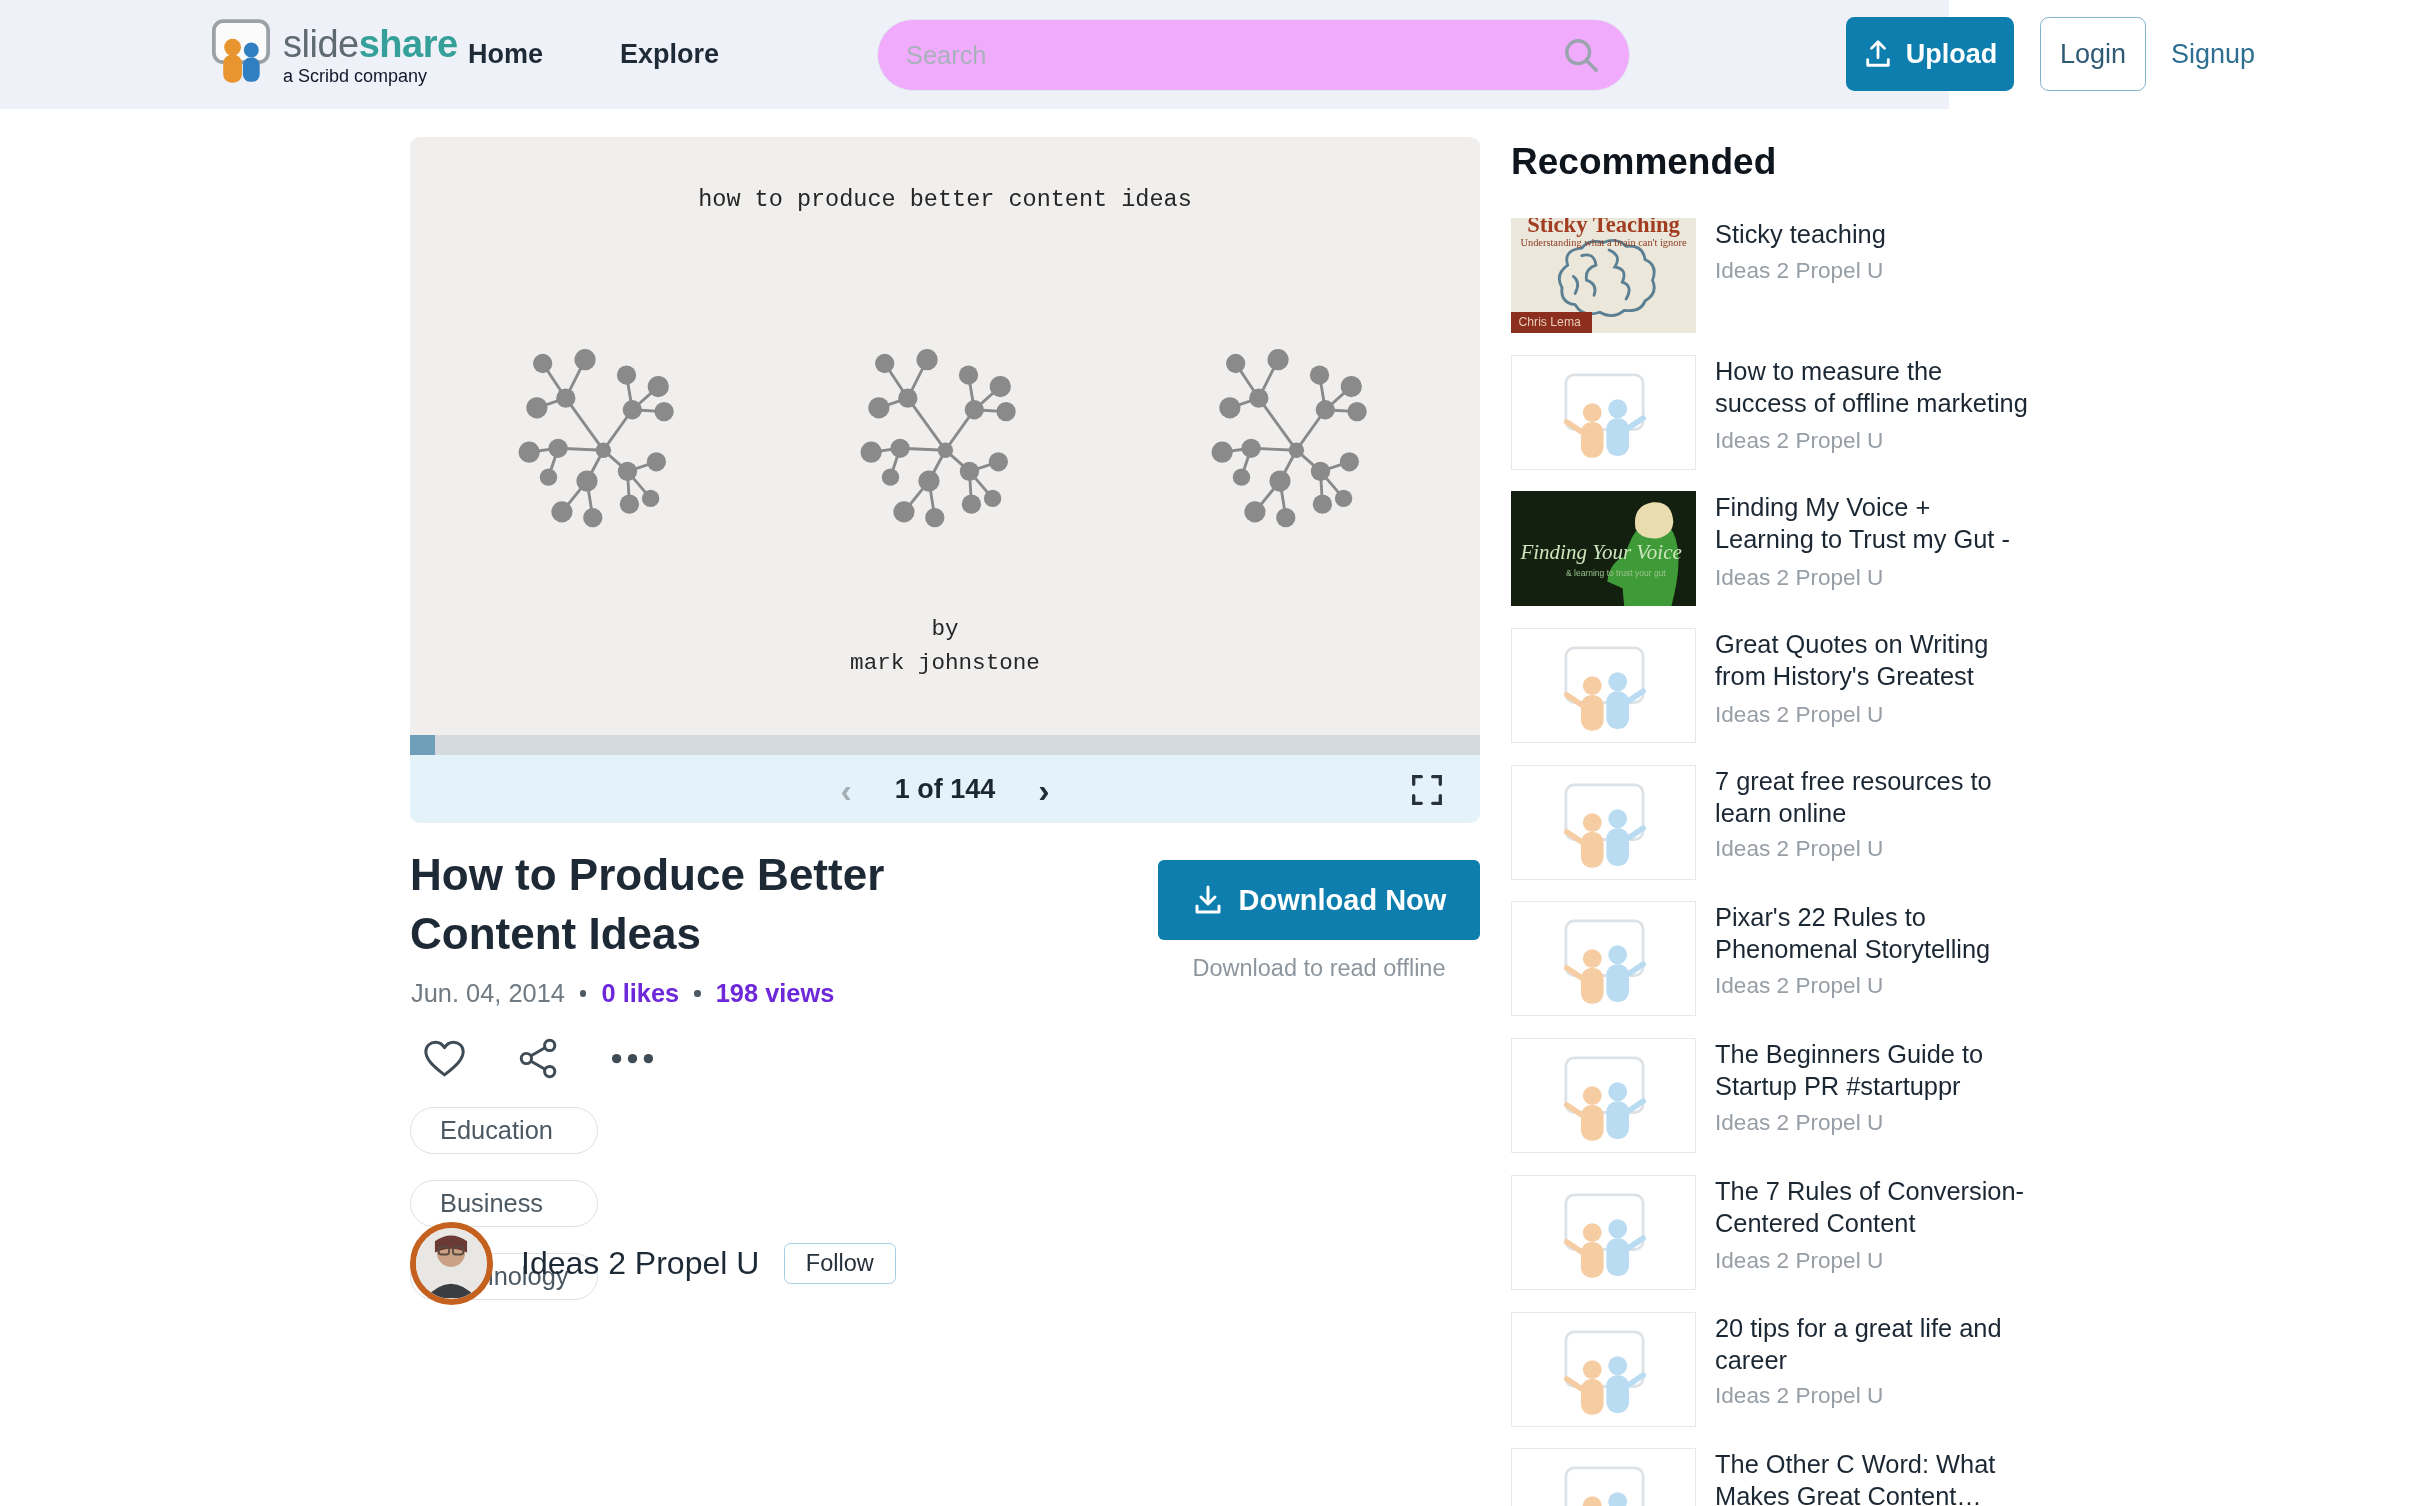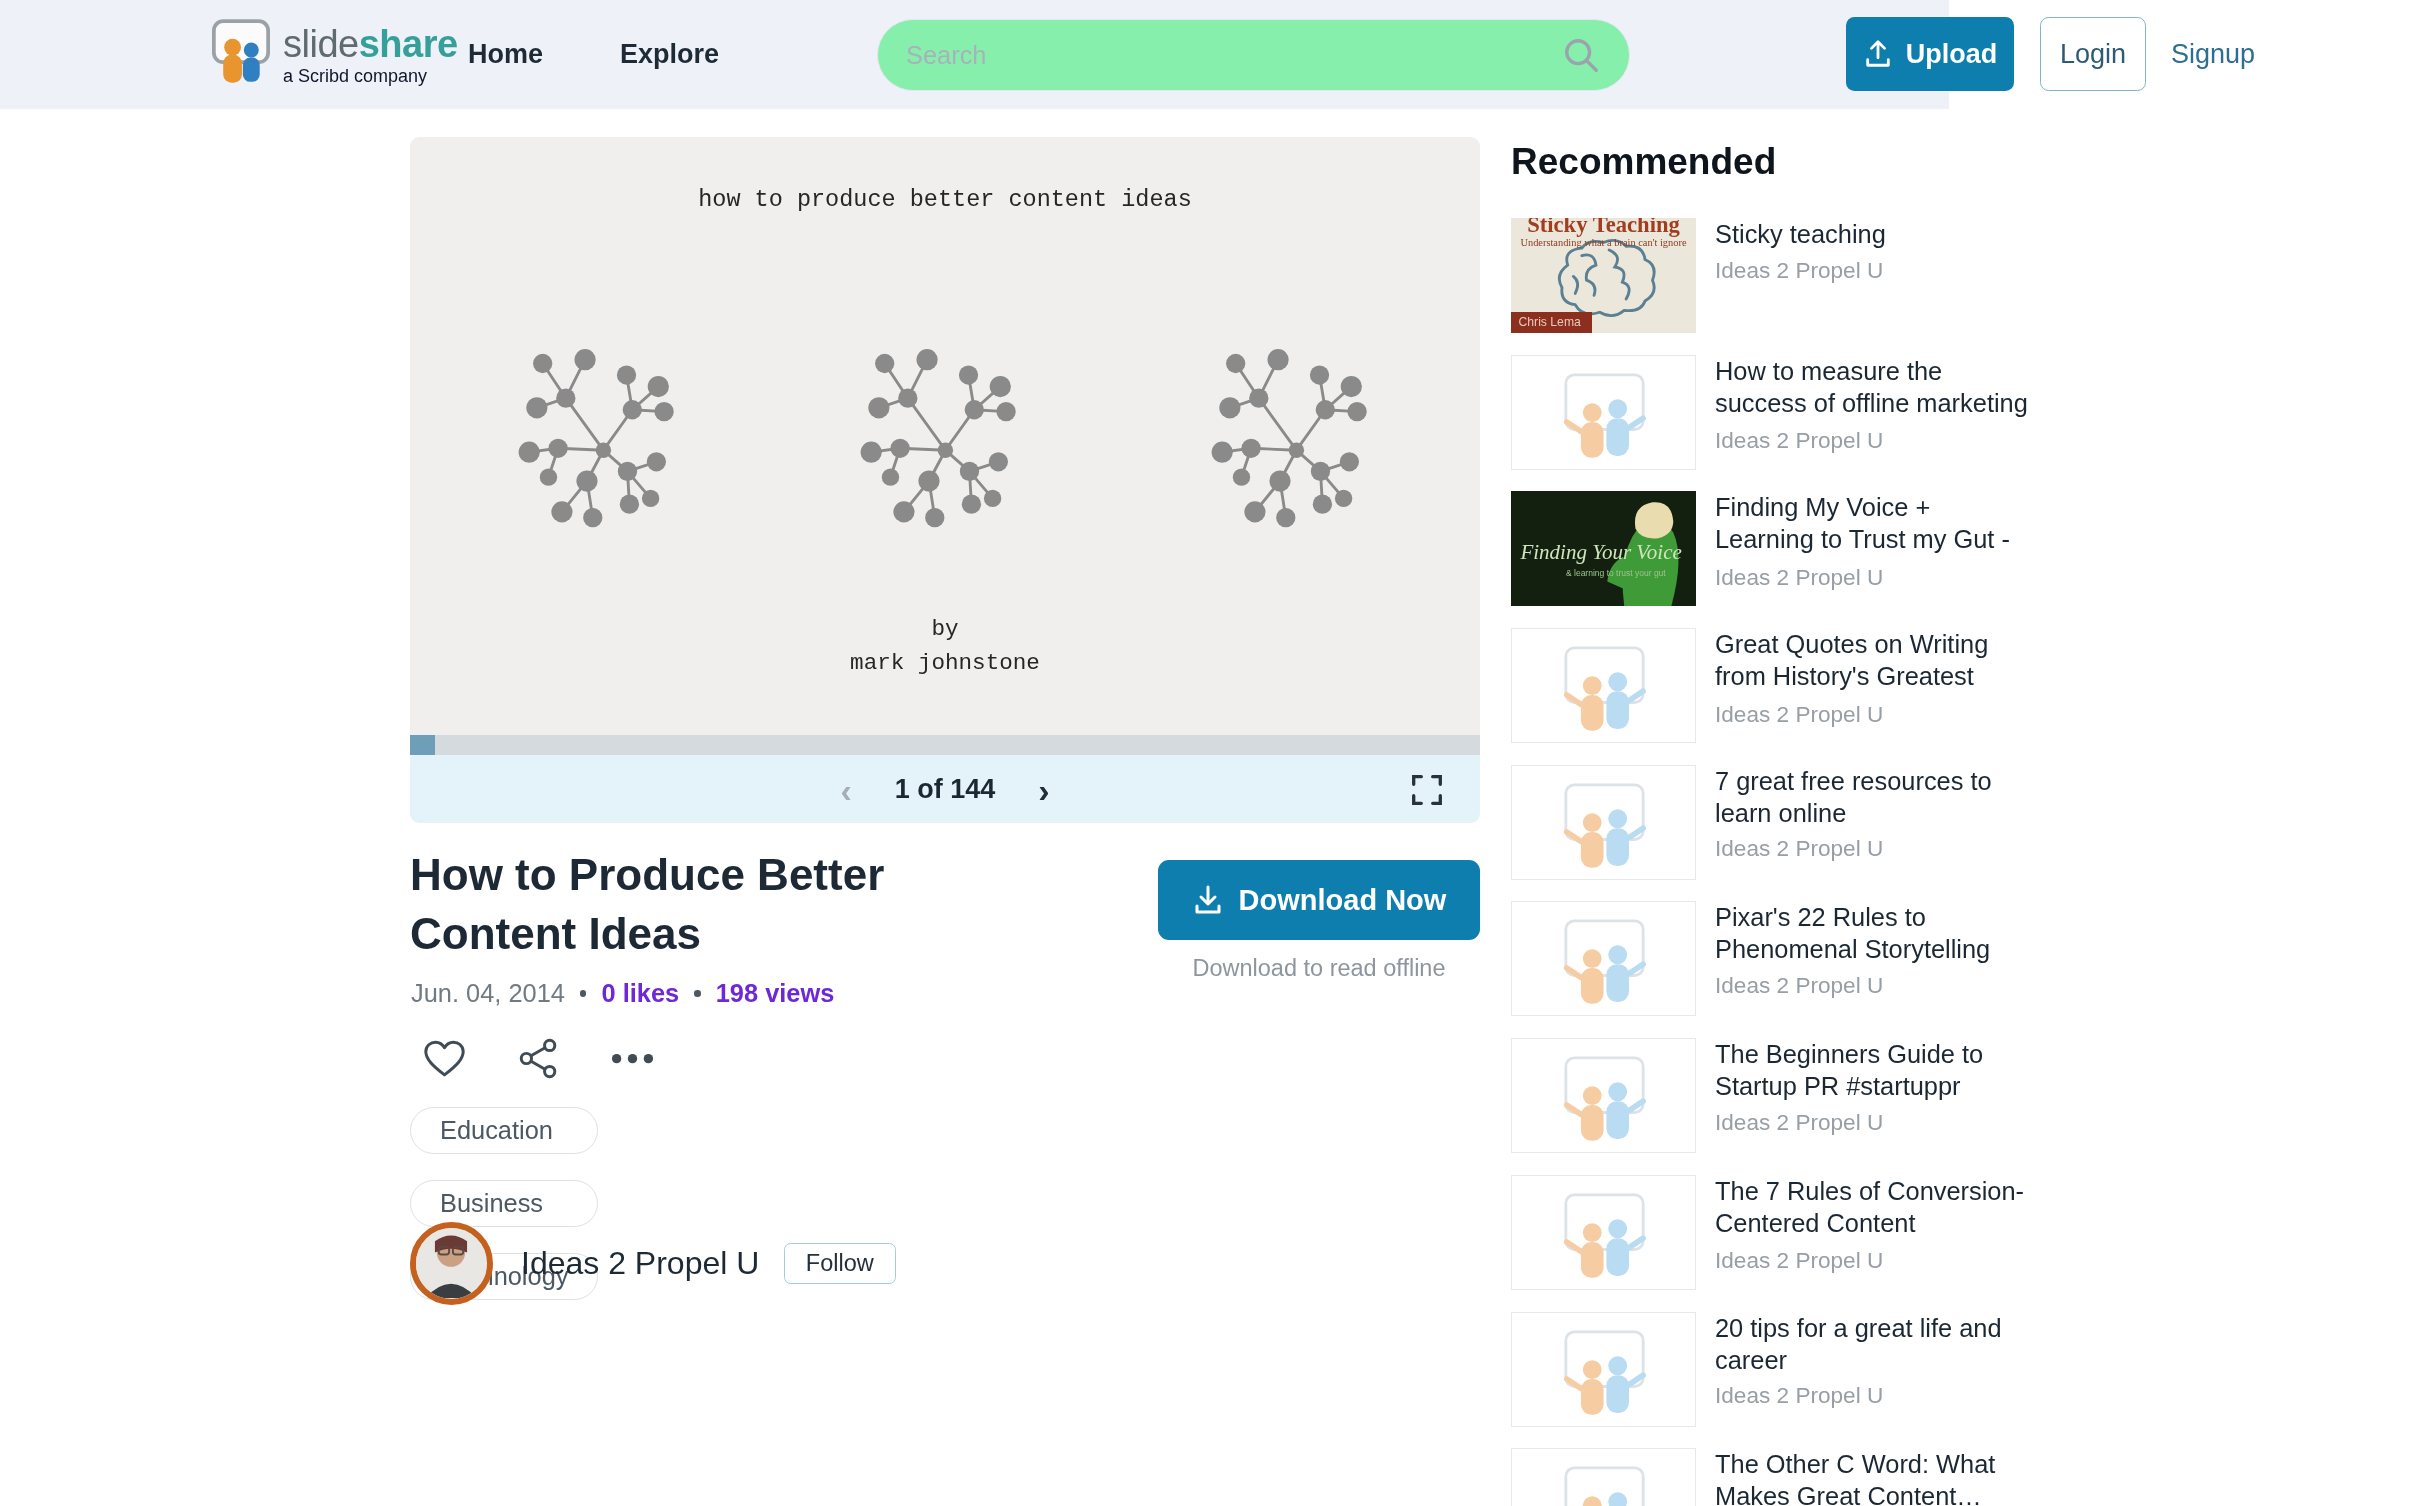--- a/index.html
+++ b/index.html
@@ -10,21 +10,21 @@
   .header { position:absolute; left:0; top:0; width:1949px; height:109px; background:#eef1f8; }
   .logo { position:absolute; left:212px; top:19px; display:flex; align-items:flex-start; cursor:pointer; }
   .logo-mark { width:58px; height:64px; margin-right:13px; }
   .logo-text-wrap { padding-top:5.6px; }
   .logo-word { font-size:38px; letter-spacing:-0.5px; line-height:1; }
   .logo-word .w1 { color:#5f6b70; font-weight:400; }
   .logo-word .w2 { color:#35a099; font-weight:700; }
   .logo-tag { font-size:18px; color:#0f172a; margin-top:3.8px; }
   .nav { position:absolute; left:468px; top:0; height:109px; display:flex; align-items:center; gap:77px; }
   .nav-item { font-size:27px; font-weight:700; color:#1e2a36; cursor:pointer; }
-  .search { position:absolute; left:877px; top:19px; width:753px; height:72px; background:#86efac;
+  .search { position:absolute; left:877px; top:19px; width:753px; height:72px; background:#f0abfc;
     border:0.9px solid #e3e7ef; border-radius:38px; display:flex; align-items:center; padding:0 28px; }
   .search input { flex:1; border:none; outline:none; font-size:25.4px; color:#333; background:transparent;
     font-family:"Liberation Sans", sans-serif; }
   .search input::placeholder { color:#a9b1ba; }
   .btn-upload { position:absolute; left:1846px; top:17px; width:168px; height:74px; background:var(--accent,#0d7ead);
     border:none; border-radius:8.5px; color:#fff; font-size:27px; font-weight:700; display:flex; align-items:center;
     justify-content:center; gap:13px; cursor:pointer; font-family:"Liberation Sans", sans-serif; }
   .btn-login { position:absolute; left:2040px; top:17px; width:106px; height:74px; background:transparent;
     border:1.9px solid #7fb4cc; border-radius:8.5px; color:#2e5a74; font-size:27px; display:flex; align-items:center;
     justify-content:center; cursor:pointer; font-family:"Liberation Sans", sans-serif; }
@@ -52,21 +52,21 @@
   .fs-btn { position:absolute; right:34px; top:16px; width:38px; height:38px; cursor:pointer; }
 
   
   .h1 { position:absolute; left:410px; top:846px; width:640px; font-size:44px; font-weight:700;
     color:#1e2936; line-height:1.33; }
   .meta { position:absolute; left:411px; top:979px; font-size:25.4px; color:#6f7a83; display:flex;
     align-items:center; gap:15px; }
   .meta .dot { width:6.6px; height:6.6px; border-radius:50%; background:#4c5862; }
   .meta .strong { color:#6d28d9; font-weight:700; }
   .btn-download { position:absolute; left:1158px; top:860px; width:322px; height:80px; background:var(--accent,#0d7ead);
-    border:none; border-radius:11px; color:#fff; font-size:29px; font-weight:700; display:flex; align-items:center;
+    border:none; border-radius:6px; color:#fff; font-size:29px; font-weight:700; display:flex; align-items:center;
     justify-content:center; gap:15px; cursor:pointer; font-family:"Liberation Sans", sans-serif; }
   .download-sub { position:absolute; left:1158px; top:955px; width:322px; text-align:center;
     font-size:23.5px; color:#8d969e; }
   .actions { position:absolute; left:422px; top:1036px; display:flex; align-items:center; gap:49px; }
   .act { width:45px; height:45px; display:flex; align-items:center; justify-content:center; cursor:pointer; }
   .tags { position:absolute; left:410px; top:1107px; display:flex; gap:26px;flex-direction:column; }
   .tag { height:47px; padding:0 29px; border:1.9px solid #dde1e5; border-radius:26px; display:flex;
     align-items:center; font-size:25.4px; color:#4c5862; cursor:pointer; background:#fff;
     font-family:"Liberation Sans", sans-serif; }
   .author-row { position:absolute; left:410px; top:1222px; display:flex; align-items:center; }

